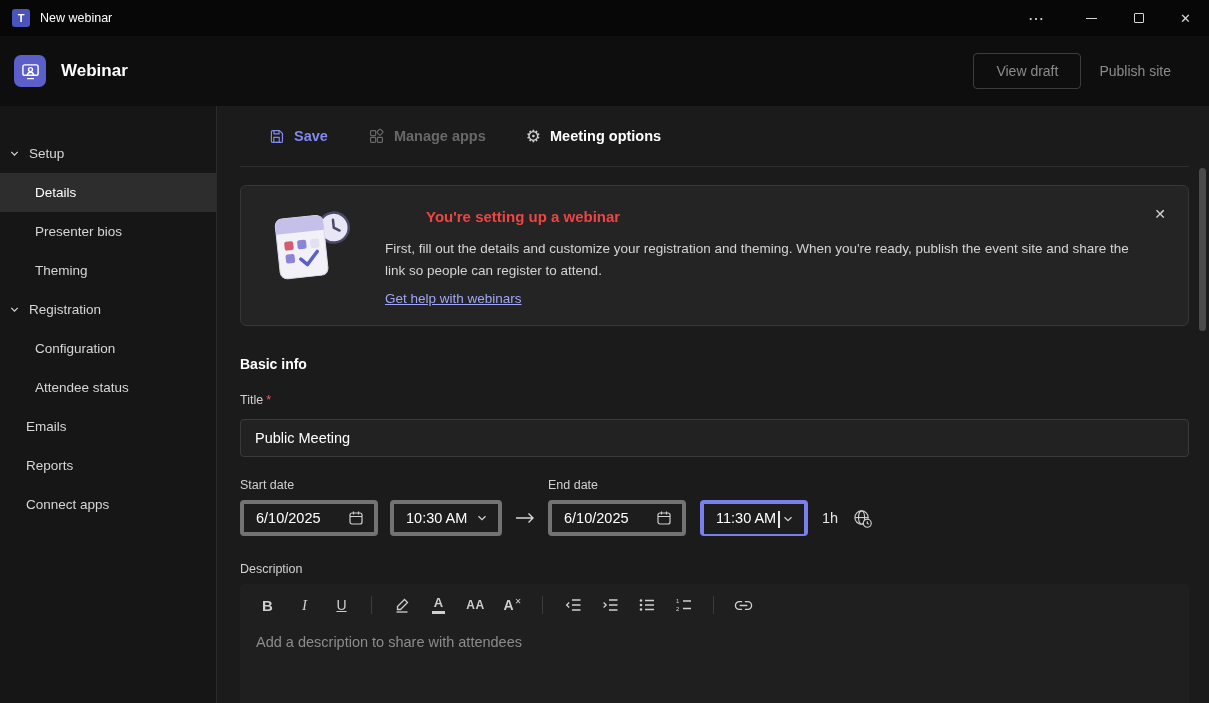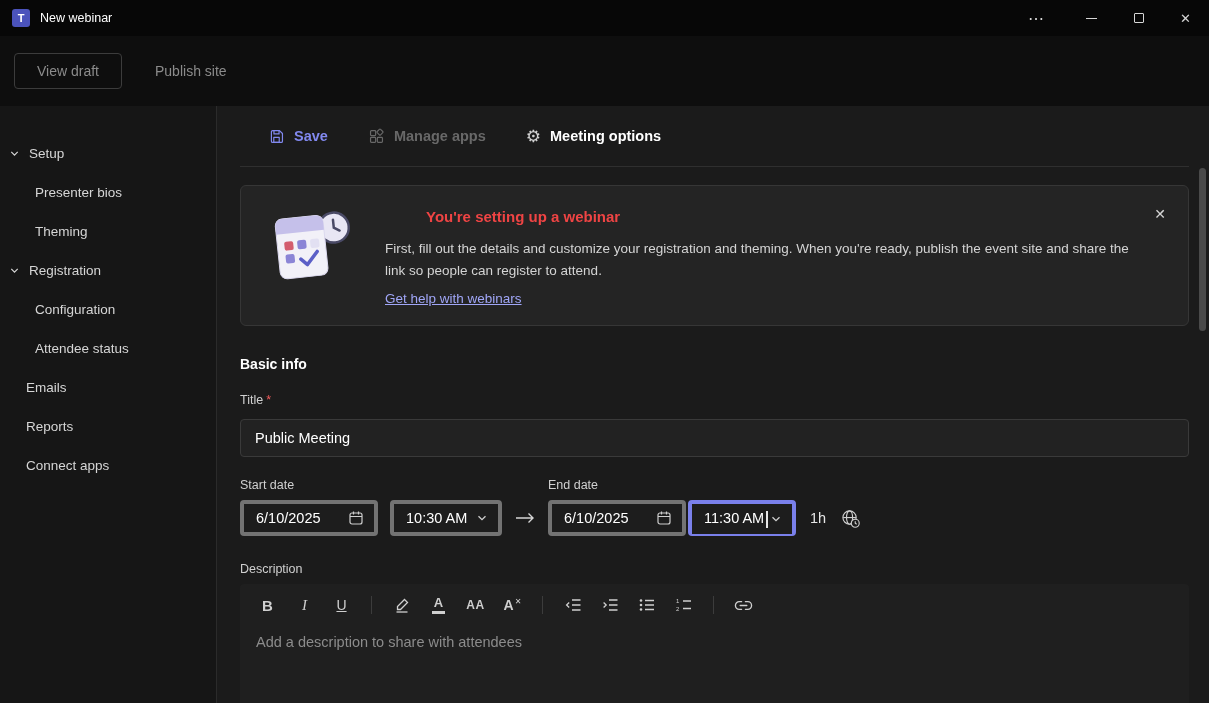--- a/index.html
+++ b/index.html
@@ -15,21 +15,21 @@
   .tbc { width:47px; height:36px; background:transparent; border:none; color:#d6d6d6; font-size:13px; display:flex; align-items:center; justify-content:center; cursor:pointer; }
   .tbc.more { margin-right:8px; font-size:16px; letter-spacing:1px; }
   .min-glyph { width:11px; height:1px; background:#d6d6d6; display:block; }
   .max-glyph { width:10px; height:10px; border:1px solid #d6d6d6; border-radius:1px; display:block; }
 
   
   .appheader { height:70px; background:#0e0e0e; display:flex; align-items:center; justify-content:space-between; padding:0 32px 0 14px; }
   .app-id { display:flex; align-items:center; gap:15px; }
   .app-icon { width:32px; height:32px; border-radius:7px; background:#5b5fc7; display:flex; align-items:center; justify-content:center; }
   .app-title { color:#fff; font-size:17px; font-weight:700; }
-  .header-actions { display:flex; align-items:center; gap:27px; }
+  .header-actions { display:flex; align-items:center; gap:12px; }
   .btn-outline { height:36px; padding:0 22px; background:transparent; border:1px solid #3c3c3c; border-radius:4px; color:#8b8b8b; font-size:14px; cursor:pointer; }
   .btn-ghost { height:36px; padding:0 6px; background:transparent; border:none; color:#8b8b8b; font-size:14px; cursor:pointer; }
 
   
   .main { display:flex; height:597px; }
   .sidebar { width:217px; min-width:217px; background:#161616; border-right:1px solid #2b2b2b; padding-top:28px; }
   .nav-row { height:39px; display:flex; align-items:center; font-size:13.5px; color:#d6d6d6; cursor:pointer; }
   .group-header { padding-left:9px; gap:9px; }
   .child { padding-left:35px; }
   .top { padding-left:26px; }
@@ -57,21 +57,21 @@
   .section-title { margin-top:30px; font-size:14px; font-weight:700; color:#ffffff; }
   .field-label { margin-top:21px; font-size:12.5px; color:#d0d0d0; }
   .req { color:#f25c5c; margin-left:3px; }
   .text-input { margin-top:12px; width:100%; height:38px; background:#222222; border:1px solid #3a3a3a; border-radius:4px; color:#ffffff; font-size:14.5px; padding:0 14px; }
   .date-labels { display:flex; margin-top:21px; font-size:12.5px; color:#d0d0d0; }
   .lbl-start { width:308px; }
   .datetime-row { display:flex; align-items:center; margin-top:8px; }
   .picker { height:36px; border:4px solid #737373; border-radius:4px; background:#1d1d1d; display:flex; align-items:center; justify-content:space-between; padding:0 10px 0 12px; color:#ffffff; font-size:14.5px; cursor:pointer; }
   .picker.date { width:138px; }
   .picker.time { width:112px; margin-left:12px; }
-  .picker.time.end { width:108px; margin-left:2px; }
+  .picker.time.end { width:108px; margin-left:14px; }
   .picker.focused { border-color:#7a80eb; border-bottom:2px solid #7a80eb; }
   .caret { display:inline-block; width:1.5px; height:17px; background:#e8e8e8; margin-left:2px; vertical-align:middle; }
   .arrow { margin:0 12px; display:flex; }
   .duration { margin-left:14px; font-size:14.5px; color:#e6e6e6; }
   .tz { margin-left:15px; display:flex; cursor:pointer; }
 
   
   .desc-label { margin-top:26px; }
   .editor { margin-top:8px; background:#1f1f1f; border-radius:4px; height:160px; }
   .fmt-bar { display:flex; align-items:center; height:42px; padding:0 12px; gap:6px; }
@@ -114,37 +114,51 @@
     <button class="tbc">
         <span class="max-glyph"></span>
       </button>
     <button class="tbc">
         <span>✕</span>
       </button>
   </div>
 </header>
 
 <div class="appheader">
+  <div class="app-id">
+    <span class="app-icon">
+      <svg width="19" height="19" viewBox="0 0 20 20" fill="none" stroke="#ffffff" stroke-width="1.5" stroke-linecap="round" stroke-linejoin="round">
+          <rect x="2" y="3" width="16" height="11" rx="2"></rect>
+          <circle cx="10" cy="8" r="2.1"></circle>
+          <path d="M6.6 13.6c.6-1.9 1.9-2.9 3.4-2.9s2.8 1 3.4 2.9"></path>
+          <path d="M7 17.5h6"></path>
+        </svg>
+    </span>
+    <h1 class="app-title">Webinar</h1>
+  </div>
   <div class="header-actions">
     <button class="btn-outline">View draft</button>
     <button class="btn-ghost">Publish site</button>
   </div>
 </div>
 
 <div class="main">
 
   <aside class="sidebar">
     <div class="nav-row group-header">
       <span style="display:flex;">
           <svg width="11" height="11" viewBox="0 0 12 12">
             <path d="M2.5 4.2L6 7.7l3.5-3.5" stroke="#d6d6d6" fill="none" stroke-width="1.3"></path>
           </svg>
         </span>
       <span>Setup</span>
     </div>
+    <div class="nav-row child selected">
+        <span>Details</span>
+      </div>
     <div class="nav-row child">
         <span>Presenter bios</span>
       </div>
     <div class="nav-row child">
         <span>Theming</span>
       </div>
 
     <div class="nav-row group-header">
       <span style="display:flex;">
           <svg width="11" height="11" viewBox="0 0 12 12">

